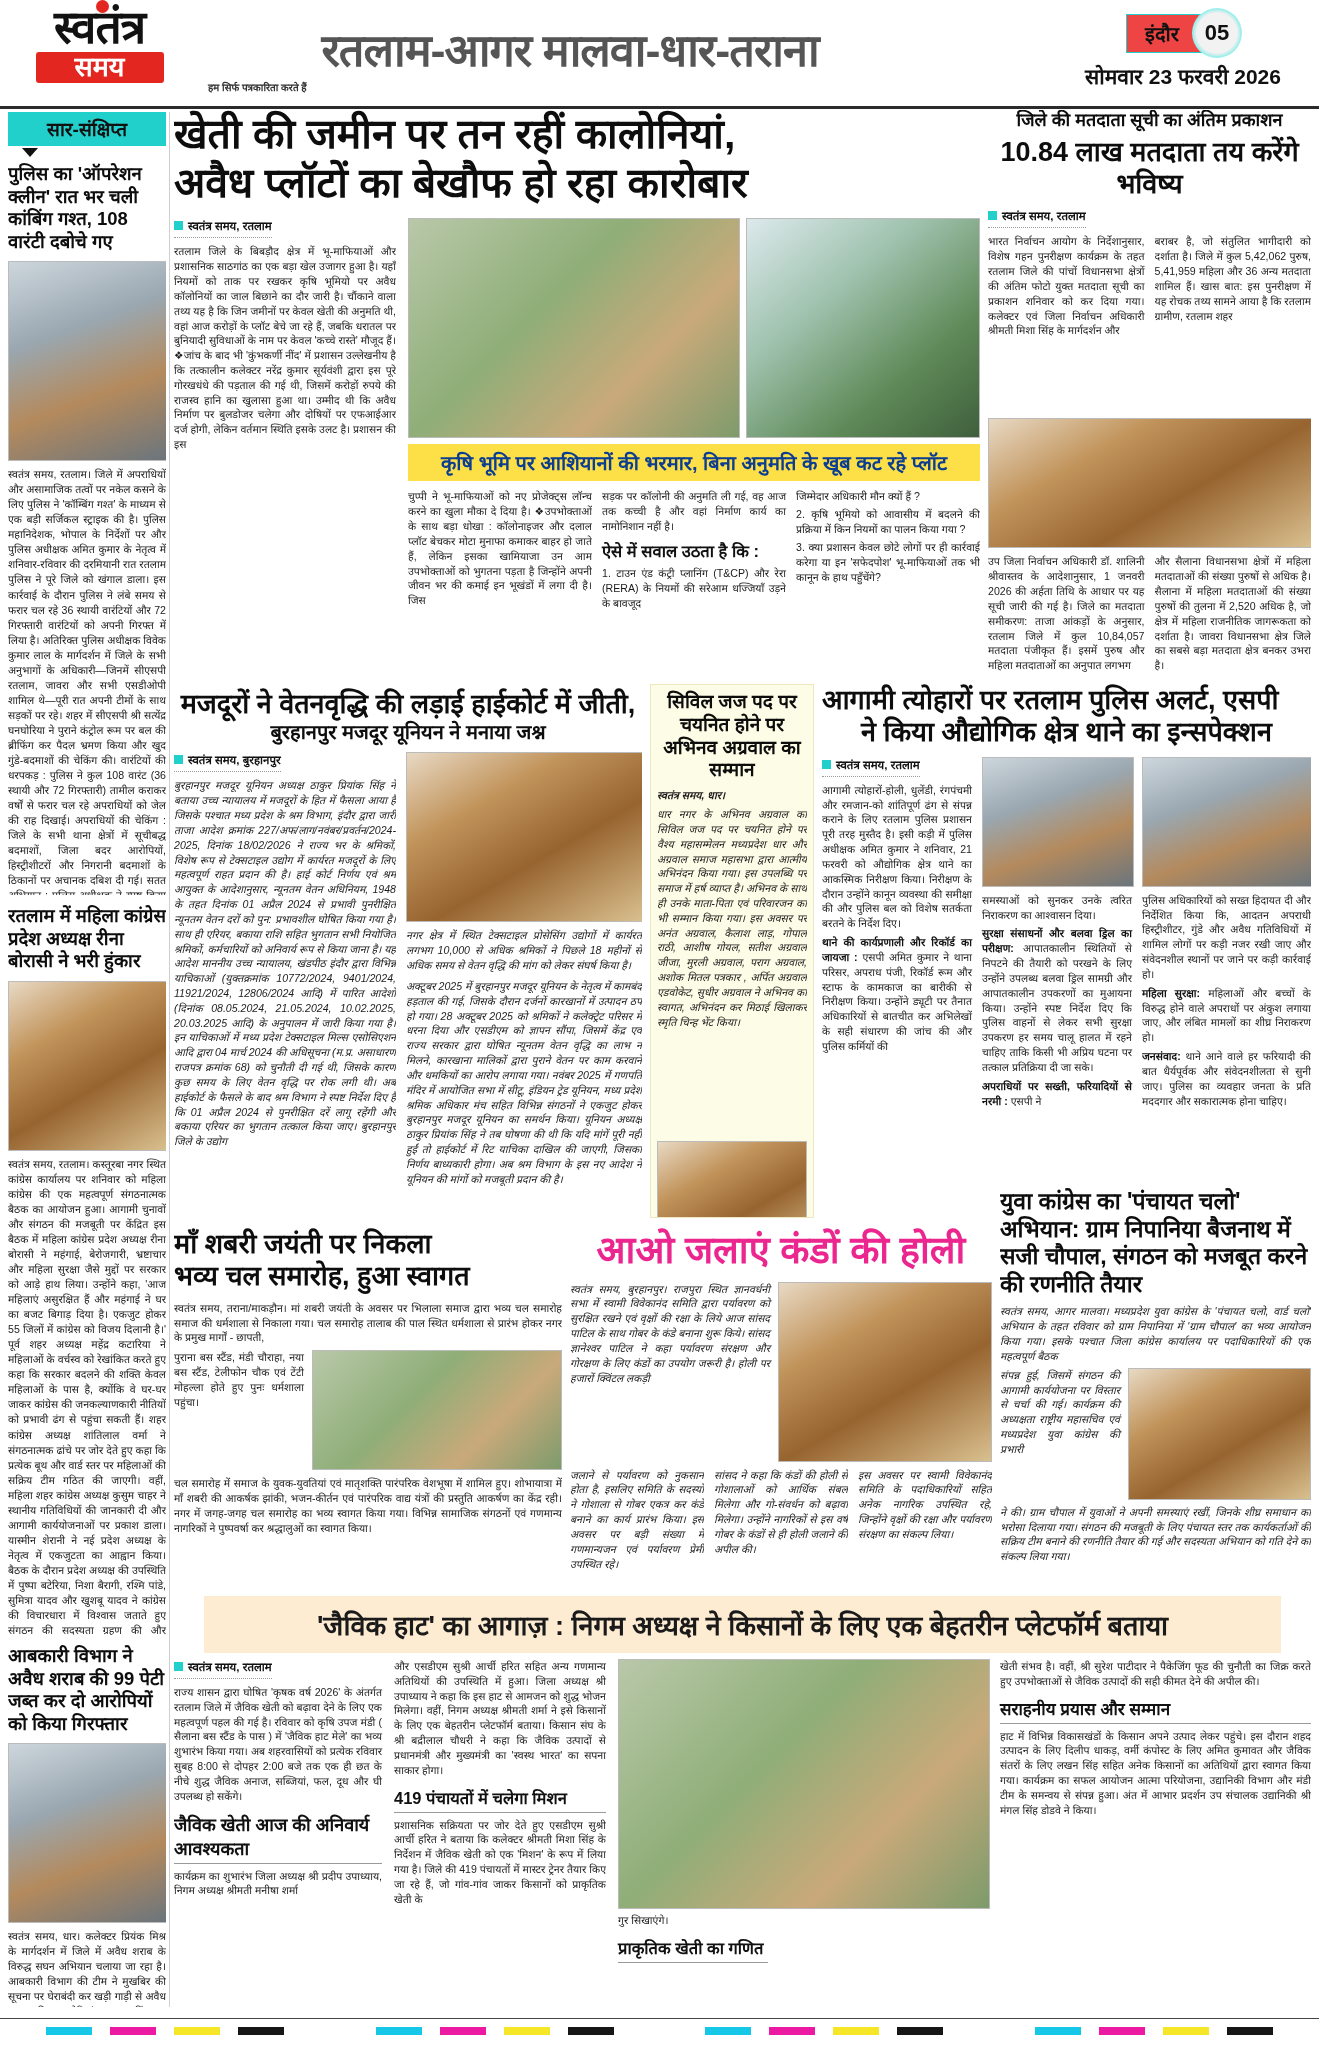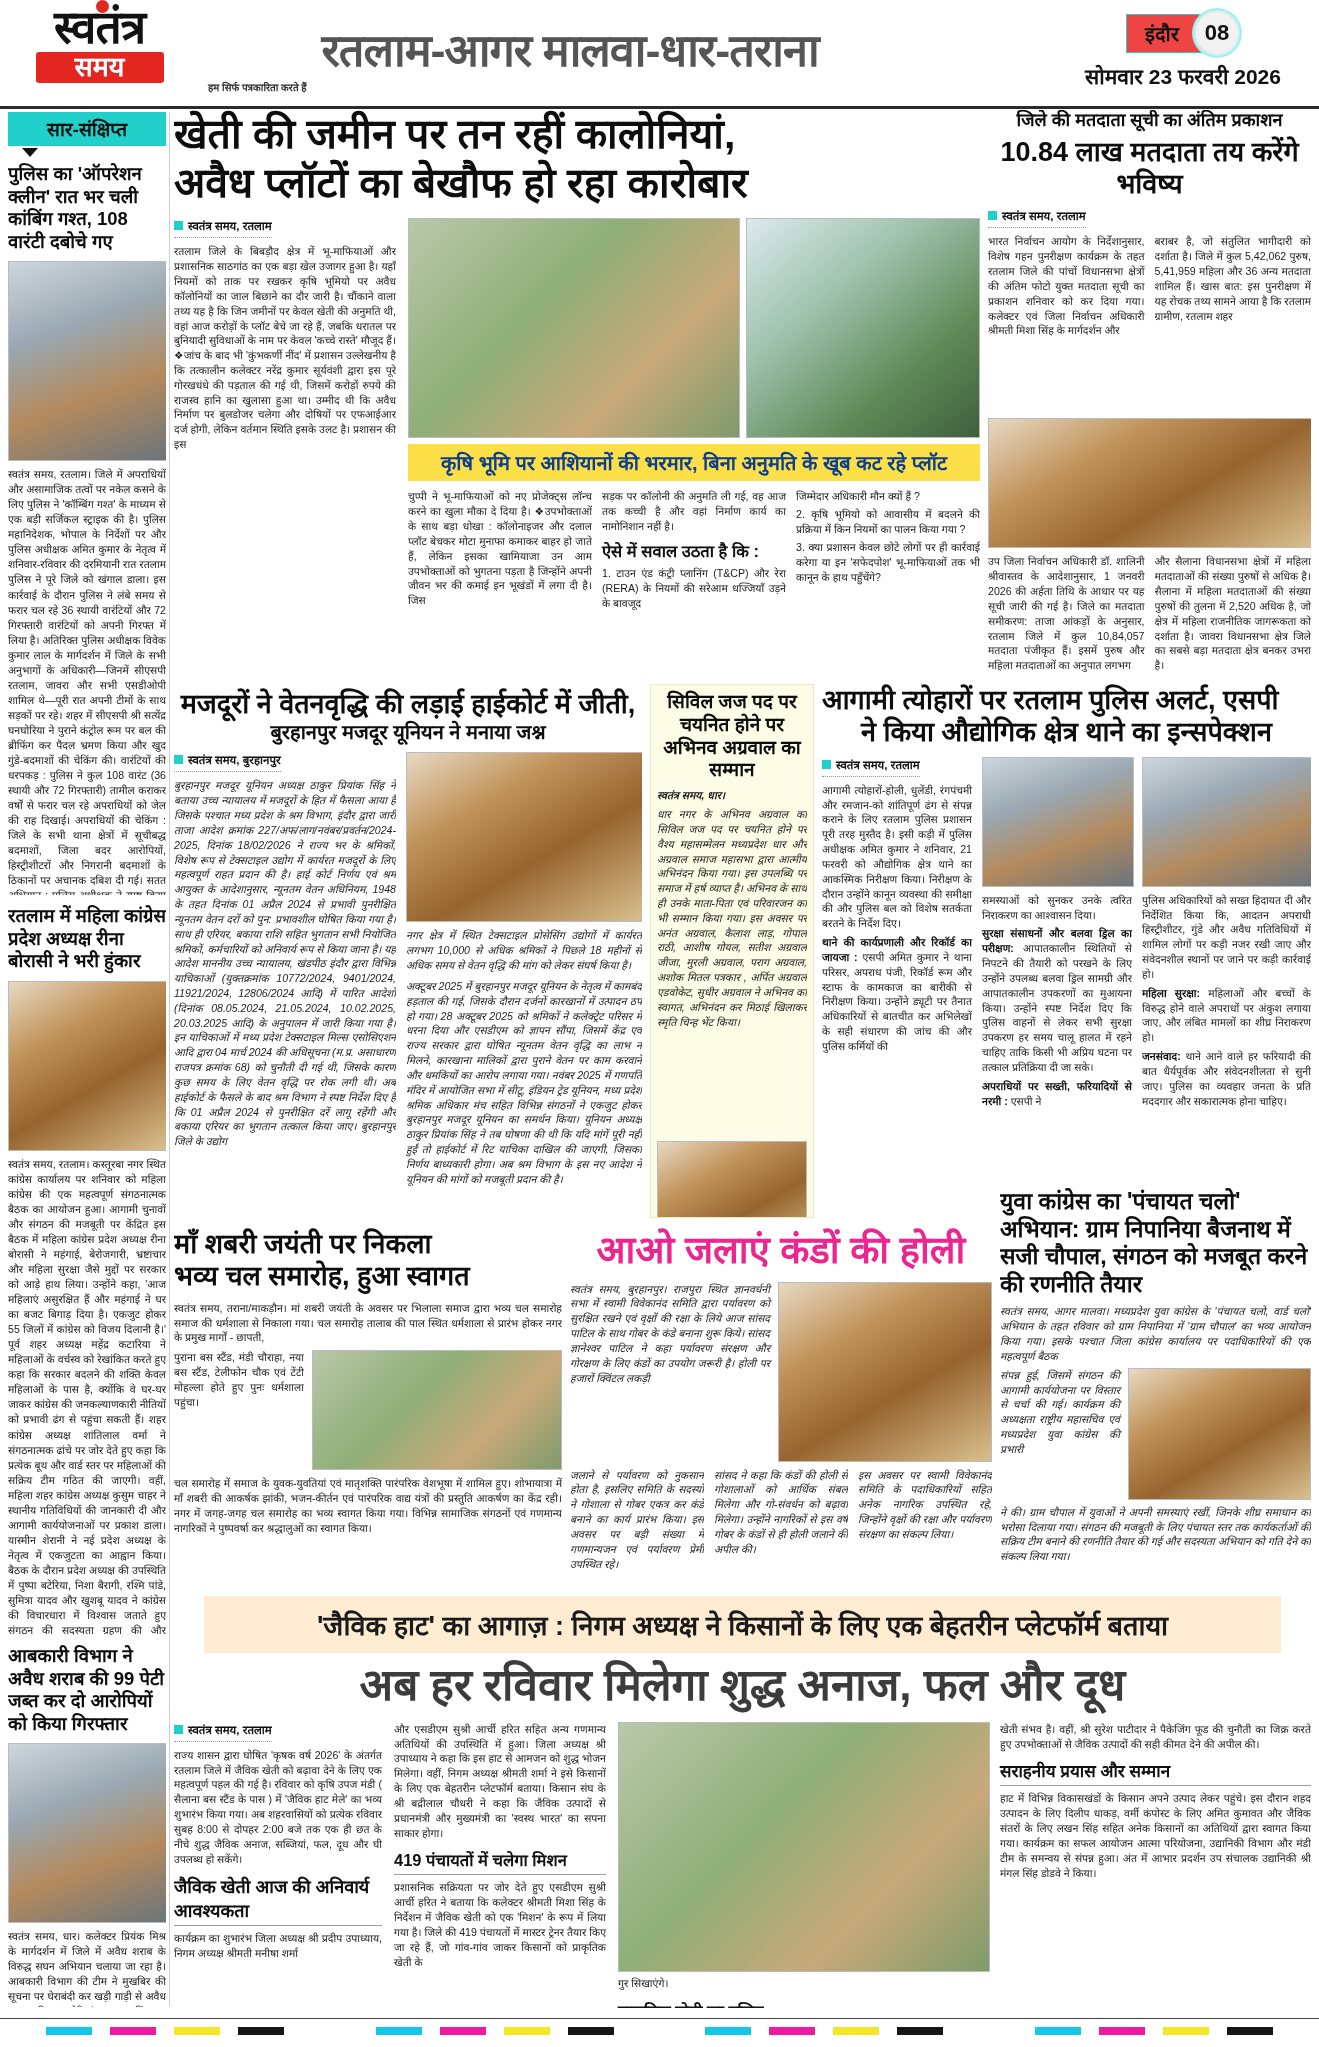--- a/index.html
+++ b/index.html
@@ -66,21 +66,21 @@
         <span class="logo-dot"></span>
         <span>स्वतंत्र</span>
       </div>
       <div class="logo-bottom">समय</div>
     </div>
     <div class="tagline">हम सिर्फ पत्रकारिता करते हैं</div>
     <div class="masthead">रतलाम-आगर मालवा-धार-तराना</div>
     <div class="ed-wrap">
       <div class="ed-row">
         <span class="ed-chip">इंदौर</span>
-        <span class="pg-circle">08</span>
+        <span class="pg-circle">05</span>
       </div>
       <div class="dateline">सोमवार 23 फरवरी 2026</div>
     </div>
   </div>
 
   <div class="vrule" style="left:169px;top:112px;height:1895px;"></div>
 
   <div class="story" style="left:8px;top:112px;width:158px;height:1895px;">
     <div class="sec-band">सार-संक्षिप्त</div>
     <div class="sec-arrow"></div>
@@ -240,21 +240,20 @@
     </div>
     <div class="cols" style="margin-top:6px;">
       <div class="col bodyi" style="height:108px;overflow:hidden;">जलाने से पर्यावरण को नुकसान होता है, इसलिए समिति के सदस्यों ने गोशाला से गोबर एकत्र कर कंडे बनाने का कार्य प्रारंभ किया। इस अवसर पर बड़ी संख्या में गणमान्यजन एवं पर्यावरण प्रेमी उपस्थित रहे।</div>
       <div class="col bodyi" style="height:108px;overflow:hidden;">सांसद ने कहा कि कंडों की होली से गोशालाओं को आर्थिक संबल मिलेगा और गो-संवर्धन को बढ़ावा मिलेगा। उन्होंने नागरिकों से इस वर्ष गोबर के कंडों से ही होली जलाने की अपील की।</div>
       <div class="col bodyi" style="height:108px;overflow:hidden;">इस अवसर पर स्वामी विवेकानंद समिति के पदाधिकारियों सहित अनेक नागरिक उपस्थित रहे, जिन्होंने वृक्षों की रक्षा और पर्यावरण संरक्षण का संकल्प लिया।</div>
     </div>
   </div>
 
   <div class="story" style="left:174px;top:1596px;width:1137px;height:412px;">
     <div style="background:#fdecd2;text-align:center;font-weight:bold;font-size:27px;padding:10px 6px;margin:0 30px 6px;">'जैविक हाट' का आगाज़ : निगम अध्यक्ष ने किसानों के लिए एक बेहतरीन प्लेटफॉर्म बताया</div>
-    <div class="mid-h" style="font-size:44px;text-align:center;color:#3c3c3c;margin-bottom:10px;">अब हर रविवार मिलेगा शुद्ध अनाज, फल और दूध</div>
     <div style="display:flex;gap:12px;">
       <div style="width:208px;flex:none;">
         <div class="byline">
             <span class="sq"></span>
             <span>स्वतंत्र समय, रतलाम</span>
           </div>
         <div class="body">राज्य शासन द्वारा घोषित 'कृषक वर्ष 2026' के अंतर्गत रतलाम जिले में जैविक खेती को बढ़ावा देने के लिए एक महत्वपूर्ण पहल की गई है। रविवार को कृषि उपज मंडी ( सैलाना बस स्टैंड के पास ) में 'जैविक हाट मेले' का भव्य शुभारंभ किया गया। अब शहरवासियों को प्रत्येक रविवार सुबह 8:00 से दोपहर 2:00 बजे तक एक ही छत के नीचे शुद्ध जैविक अनाज, सब्जियां, फल, दूध और घी उपलब्ध हो सकेंगे।</div>
         <div class="subhead underline-sub" style="font-size:18px;">जैविक खेती आज की अनिवार्य आवश्यकता</div>
         <div class="body" style="height:60px;overflow:hidden;">कार्यक्रम का शुभारंभ जिला अध्यक्ष श्री प्रदीप उपाध्याय, निगम अध्यक्ष श्रीमती मनीषा शर्मा</div>
       </div>

